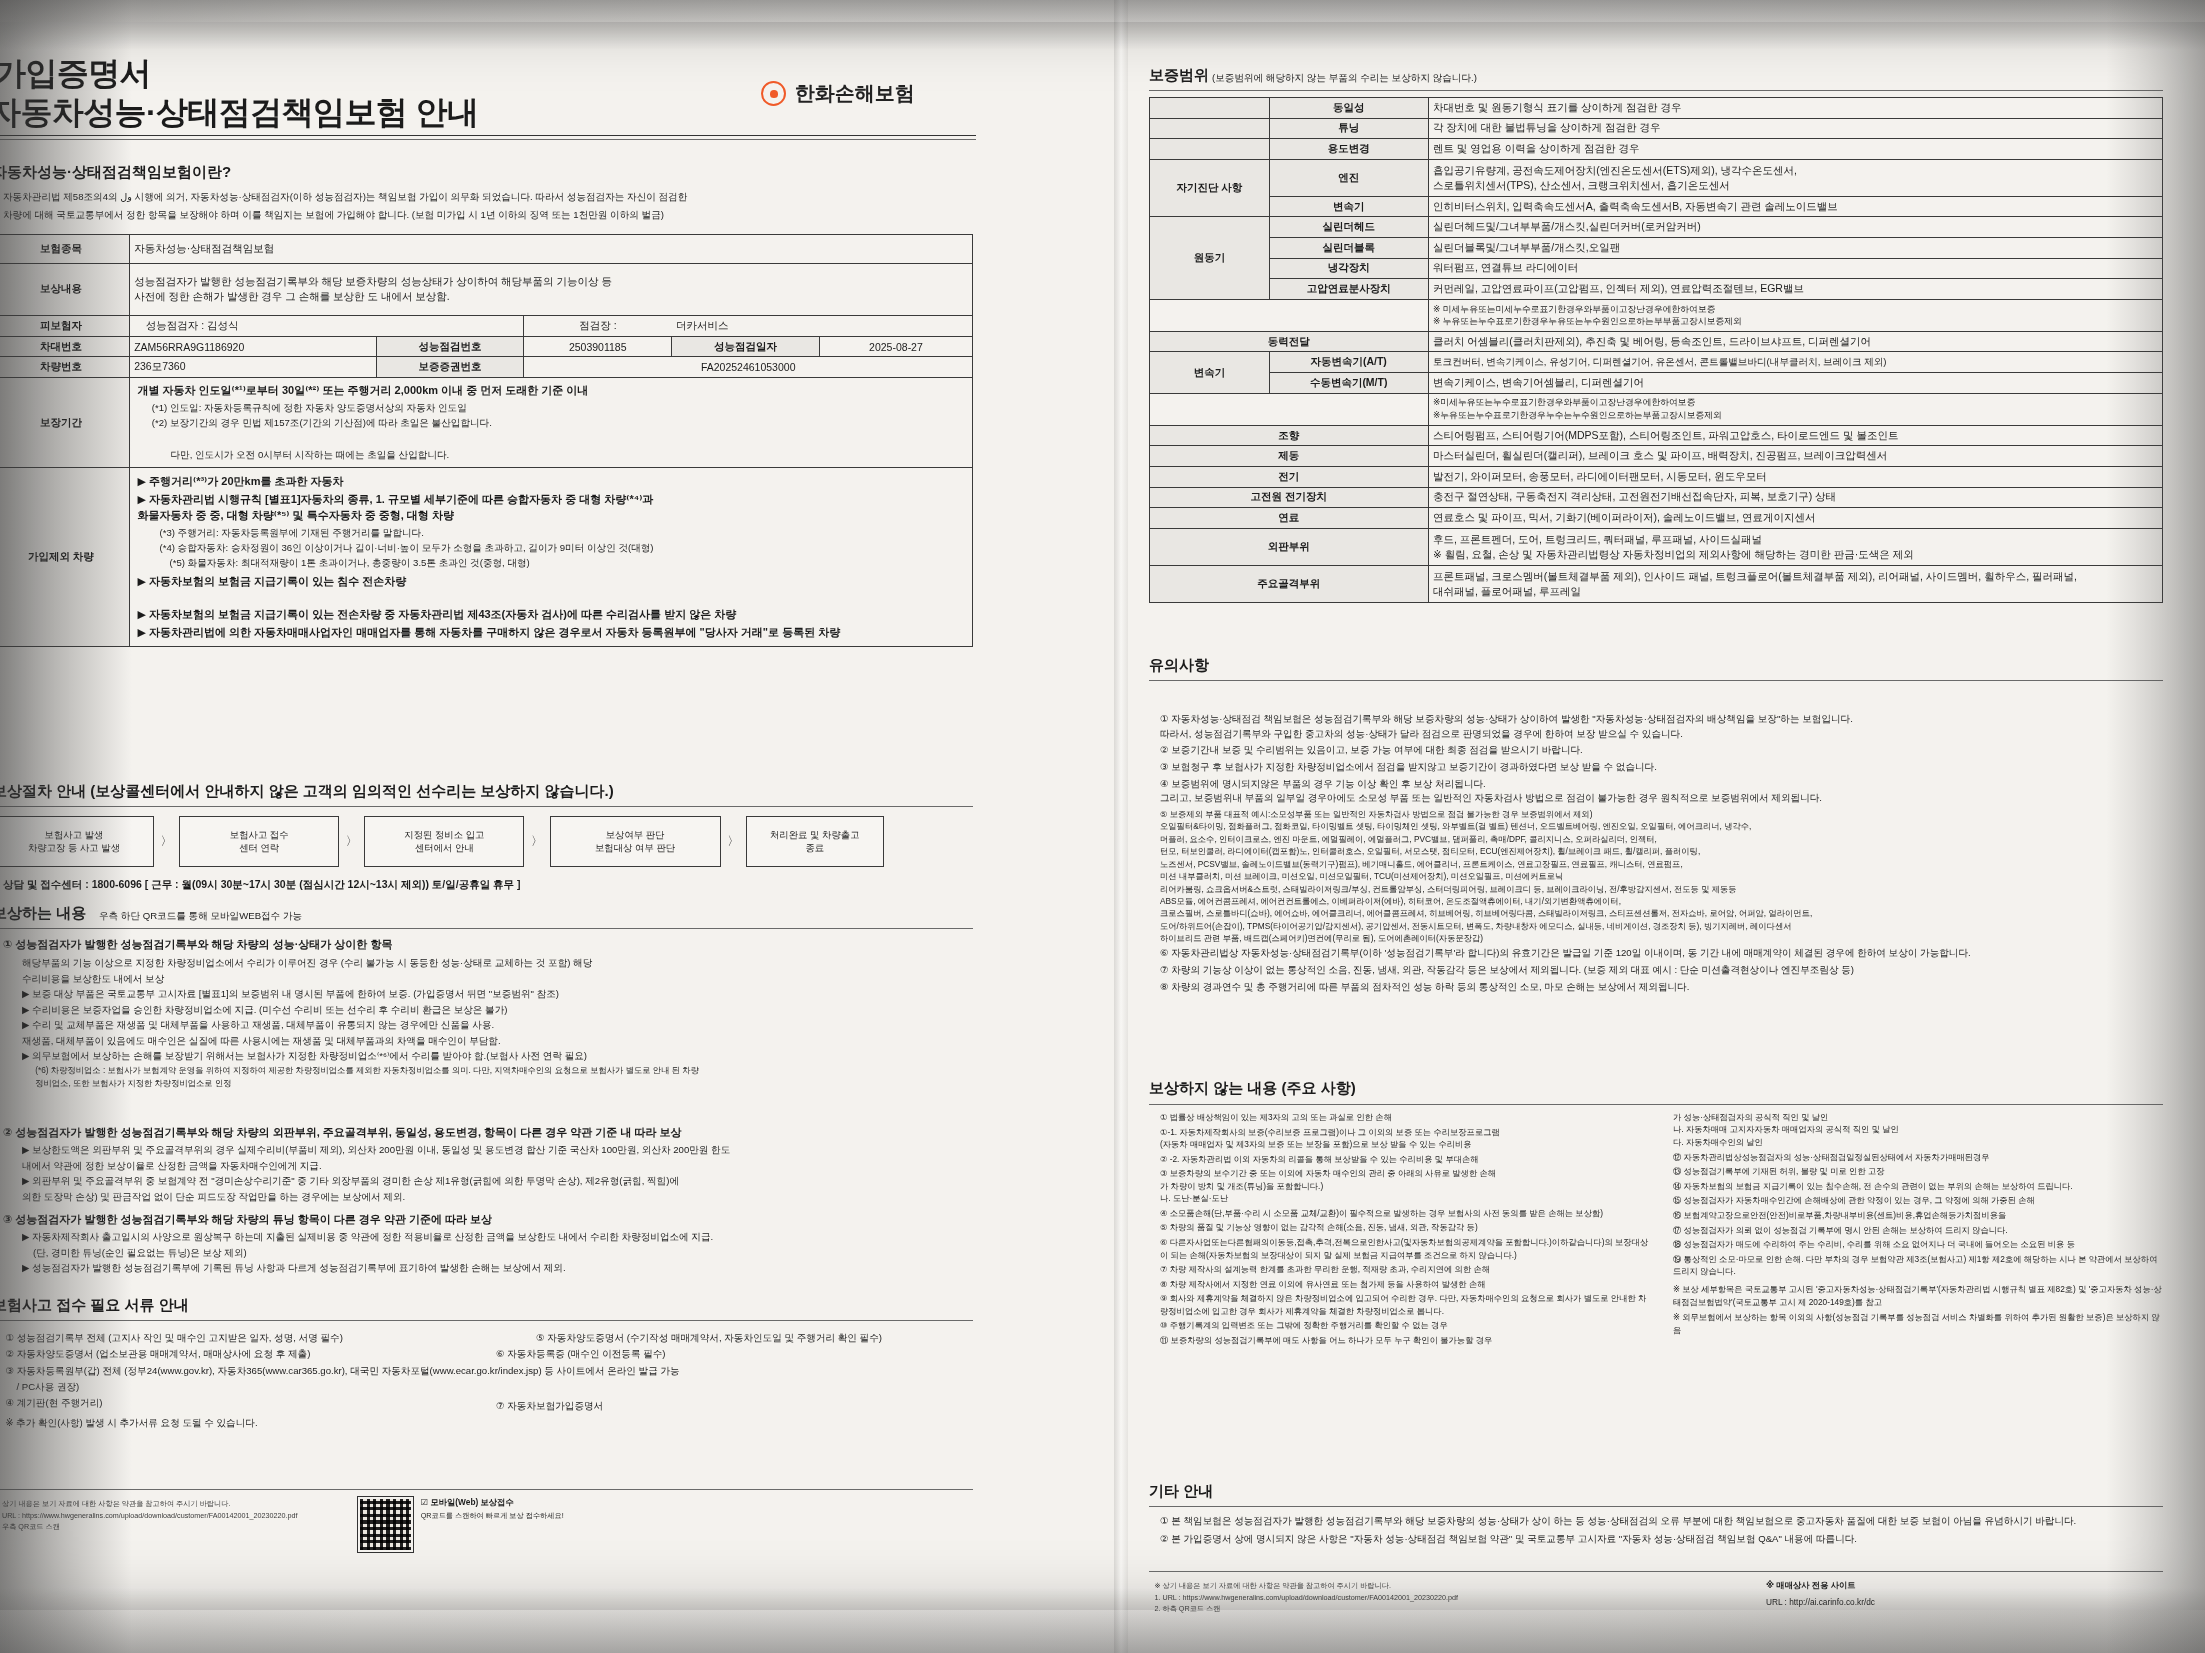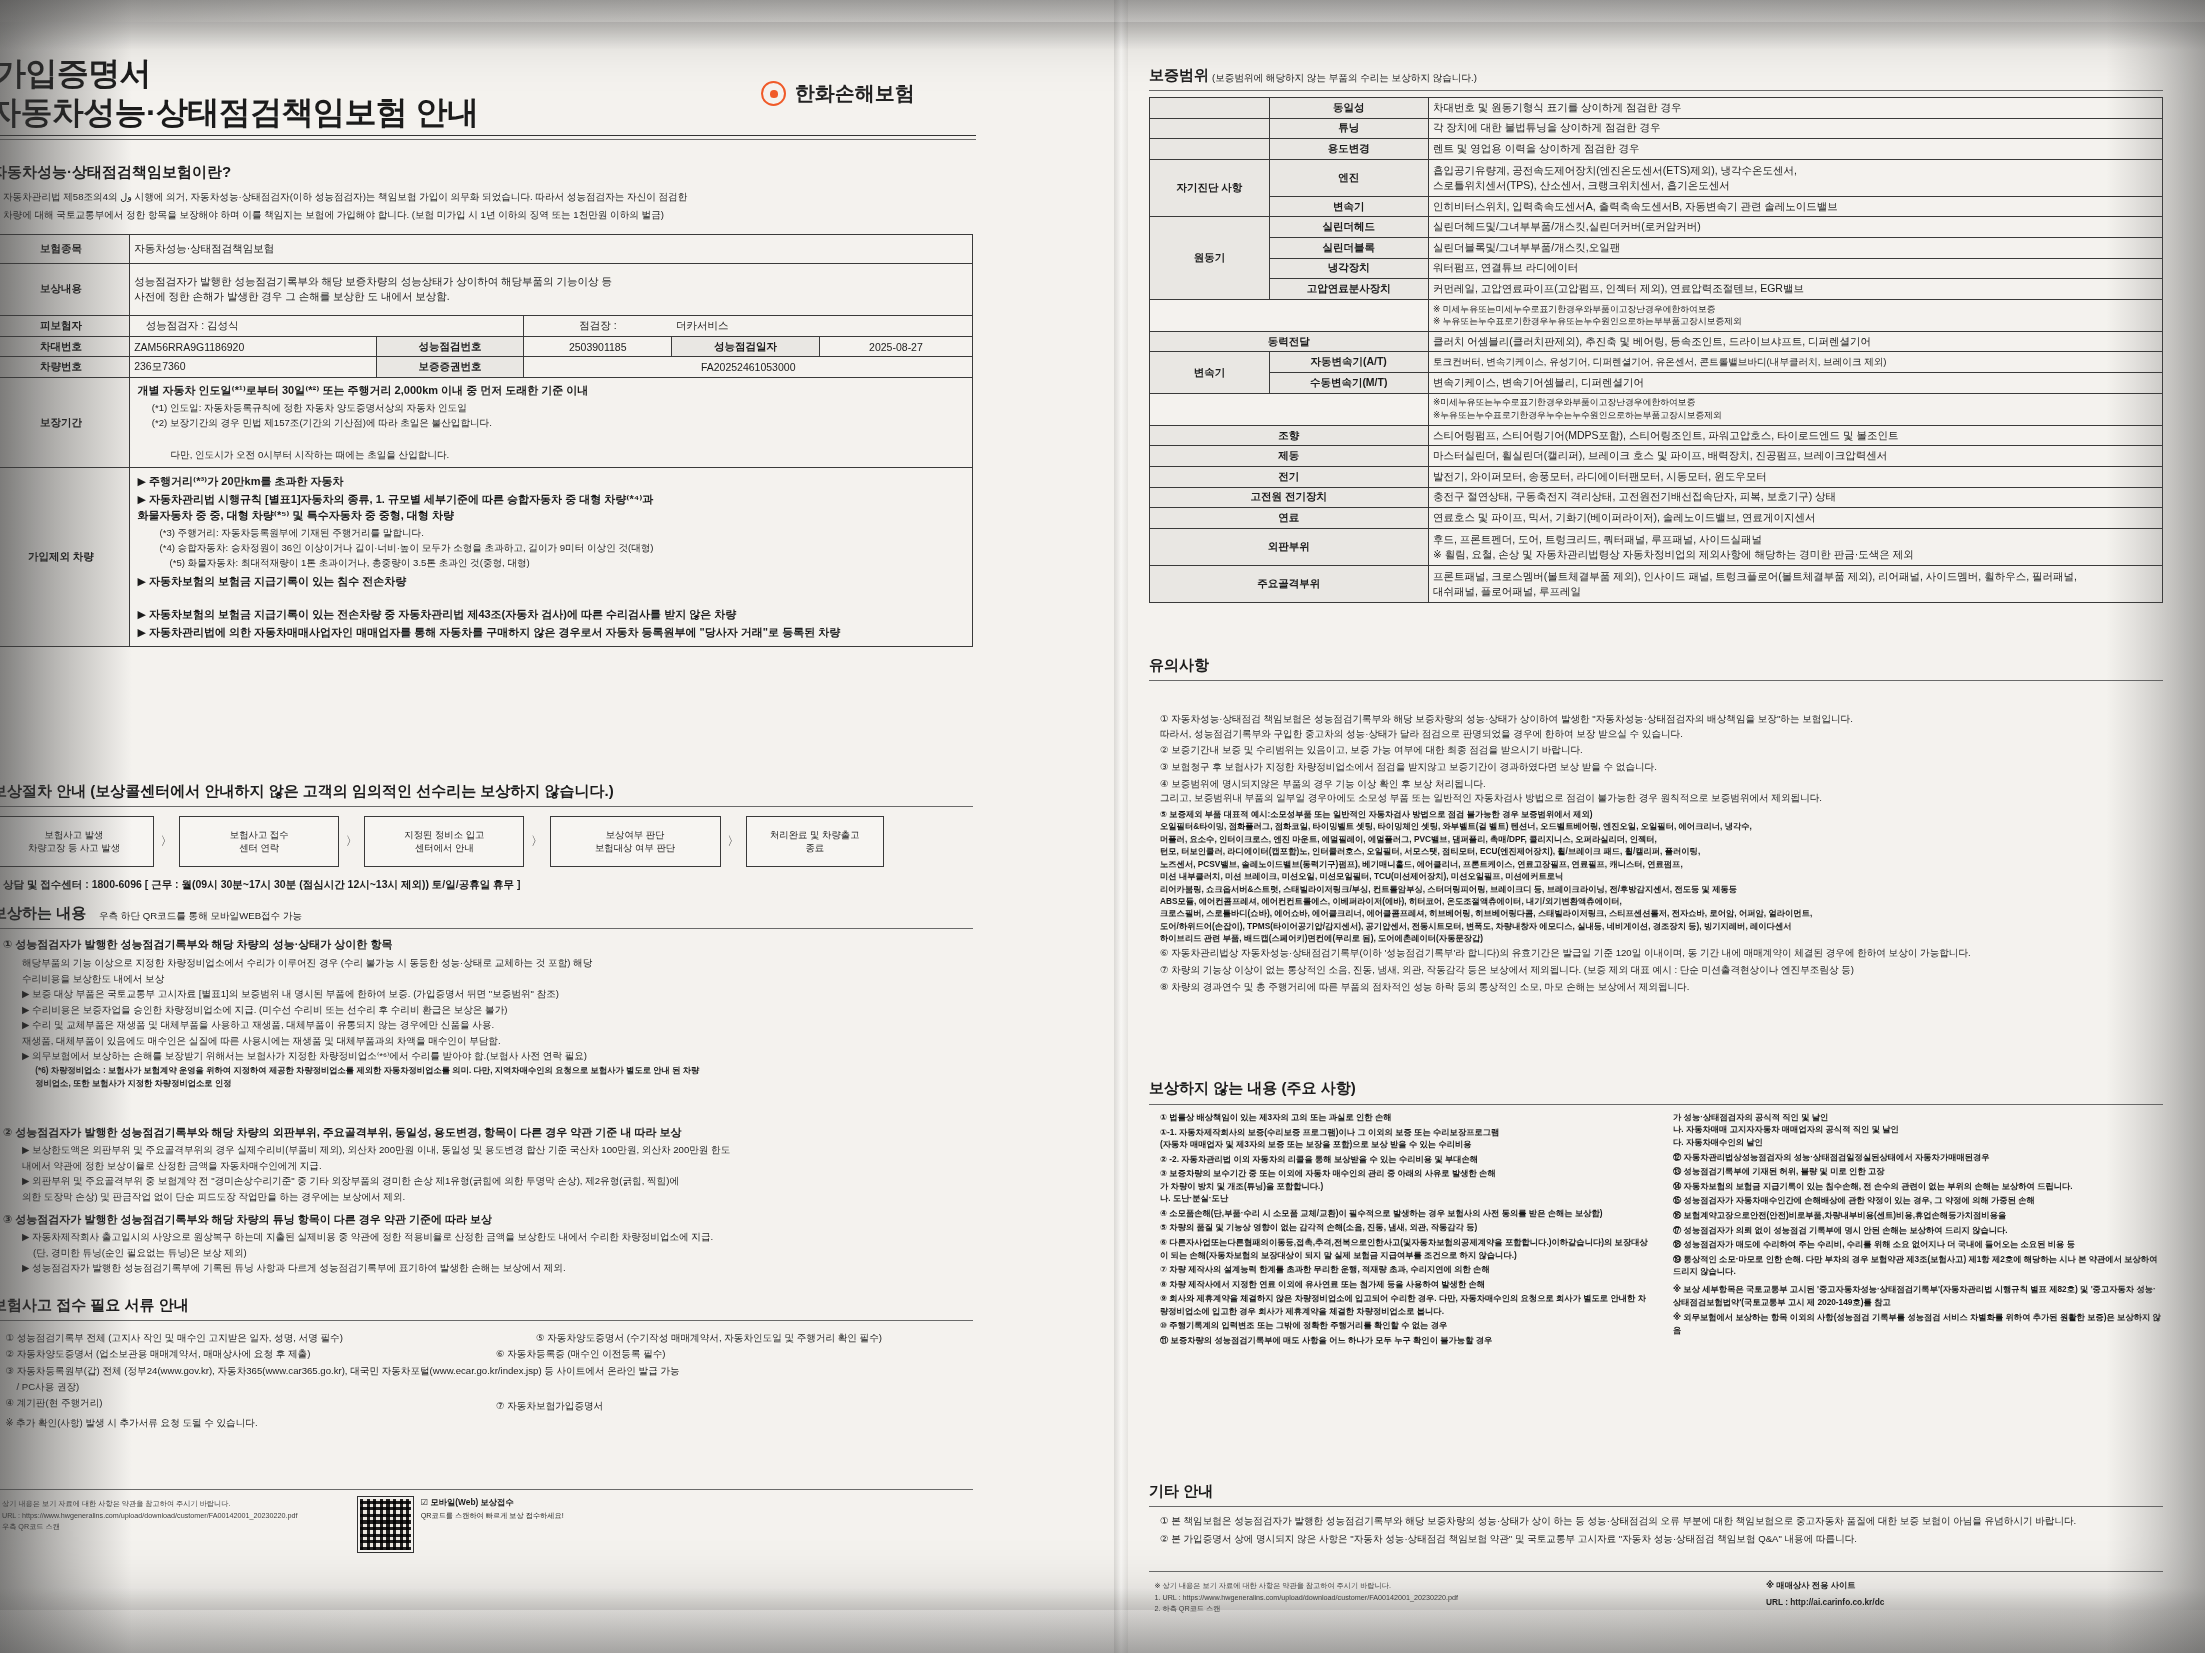--- a/index.html
+++ b/index.html
@@ -23,21 +23,21 @@
 
   .col{position:absolute;top:0;}
   #left{left:33px;width:1064px;}
   #right{left:1149px;width:1025px;}
 
   .t{position:absolute;white-space:pre;color:#1b1b1b;}
 
   .title-main{font-size:32px;font-weight:bold;letter-spacing:-0.6px;}
   .sect{font-size:15px;font-weight:bold;}
   .xs{font-size:9.6px;}
-  .xxs{font-size:8.3px;font-weight:bold;}
+  .xxs{font-size:8.3px;}
   .tny{font-size:7.2px;}
   .b{font-weight:bold;}
   .gray{color:#3a3a3a;}
 
   table{border-collapse:collapse;}
   td{border:0.6px solid #3a3a3a;font-size:10.5px;padding:2.8px 4.4px;vertical-align:middle;color:#1b1b1b;}
   td.hd{text-align:center;font-weight:bold;background:rgba(0,0,0,.045);}
   td.c{text-align:center;}
 
   .logo-circle{

